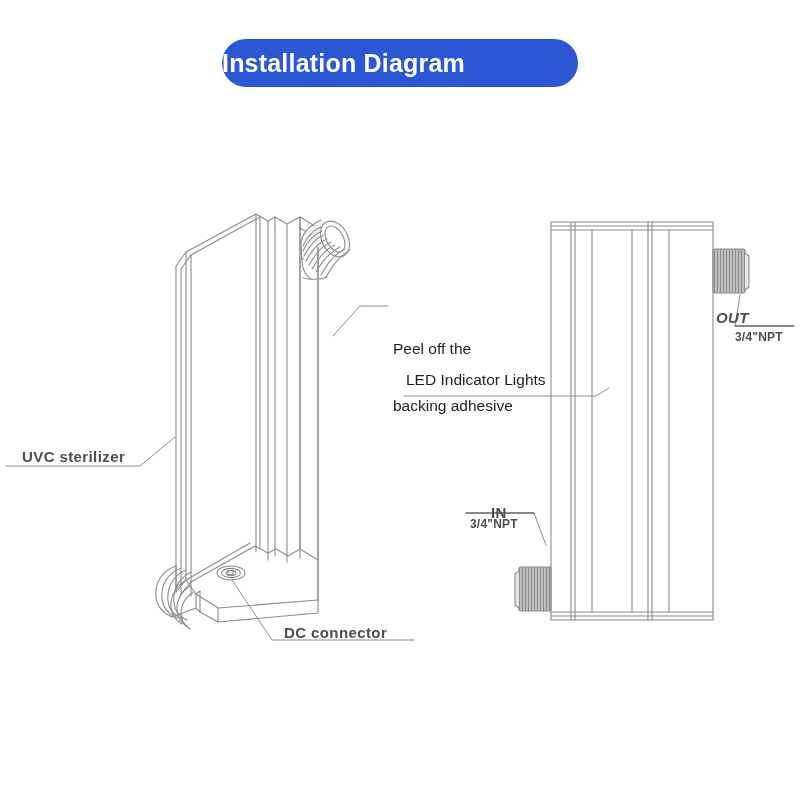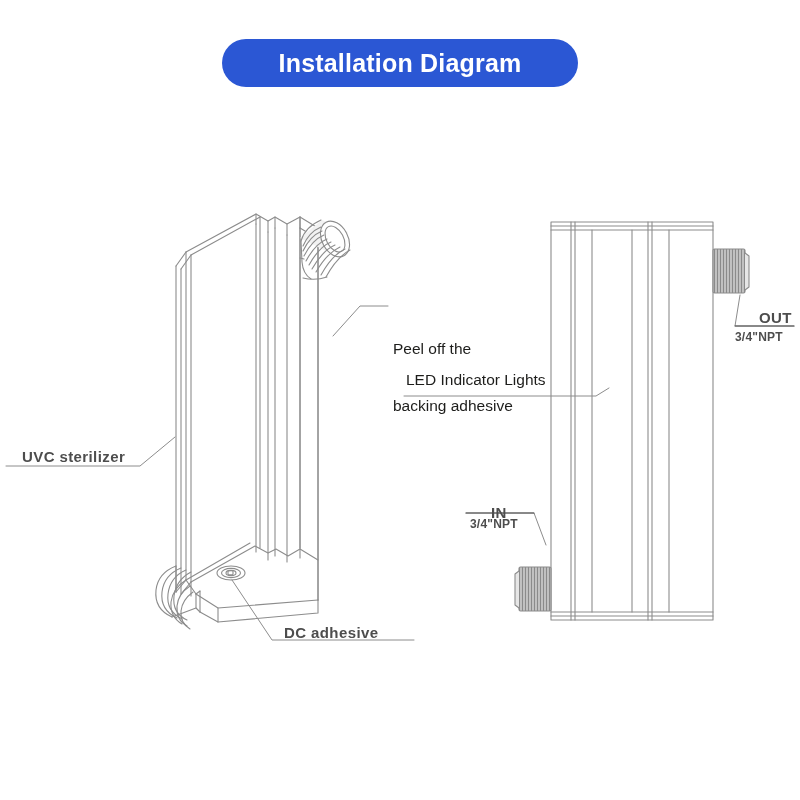--- a/index.html
+++ b/index.html
@@ -29,21 +29,21 @@
   #title-badge {
     position: absolute;
     left: 222px;
     top: 39px;
     width: 356px;
     height: 48px;
     border-radius: 24px;
     background: #2b57d4;
     display: flex;
     align-items: center;
-    justify-content: center;
+    justify-content: flex-start;
     box-sizing: border-box;
   }
   #title-badge .title-text {
     color: #ffffff;
     font-size: 25px;
     font-weight: bold;
     letter-spacing: 0.2px;
     line-height: 1;
     font-family: "Liberation Sans", sans-serif;
   }
@@ -83,21 +83,21 @@
     font-weight: bold;
     font-size: 12px;
     color: #4d4d4d;
     letter-spacing: 0.2px;
   }
 
   #label-peel      { left: 393px; top: 302px; }
   #label-led       { left: 406px; top: 371px; }
   #label-uvc       { left: 22px;  top: 448px; }
   #label-dc        { left: 284px; top: 624px; }
-  #label-out       { left: 759px; top: 309px; }
+  #label-out       { left: 716px; top: 309px; font-style: italic; }
   #label-out-npt   { left: 735px; top: 330px; }
   #label-in        { left: 491px; top: 504px; }
   #label-in-npt    { left: 470px; top: 517px; }
 </style>
 </head>
 <body>
 
 <div id="stage">
 
   <div id="title-badge">
@@ -278,21 +278,21 @@
 
   <div class="lbl lbl-reg" id="label-led">LED Indicator Lights</div>
 
   <div class="lbl lbl-reg" id="label-peel">
     <div>Peel off the</div>
     <div>backing adhesive</div>
   </div>
 
   <div class="lbl lbl-bold" id="label-uvc">UVC sterilizer</div>
 
-  <div class="lbl lbl-bold" id="label-dc">DC adhesive</div>
+  <div class="lbl lbl-bold" id="label-dc">DC connector</div>
 
   <div class="lbl lbl-bold" id="label-out">OUT</div>
   <div class="lbl lbl-small-bold" id="label-out-npt">3/4"NPT</div>
 
   <div class="lbl lbl-bold" id="label-in">IN</div>
   <div class="lbl lbl-small-bold" id="label-in-npt">3/4"NPT</div>
 
 </div>
 
 </body></html>

